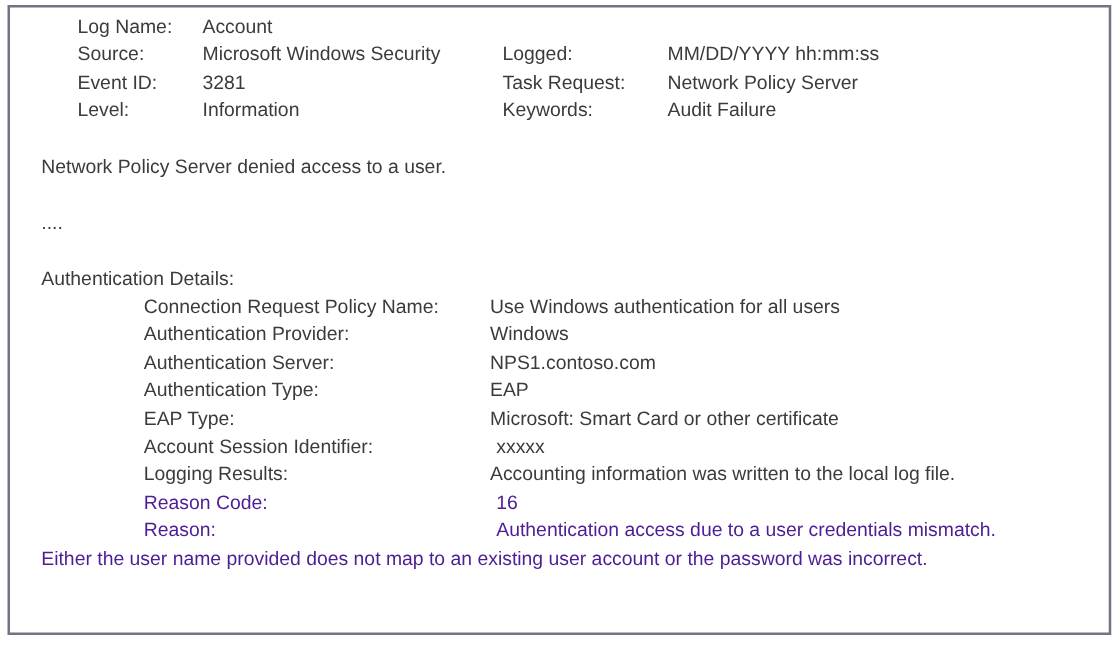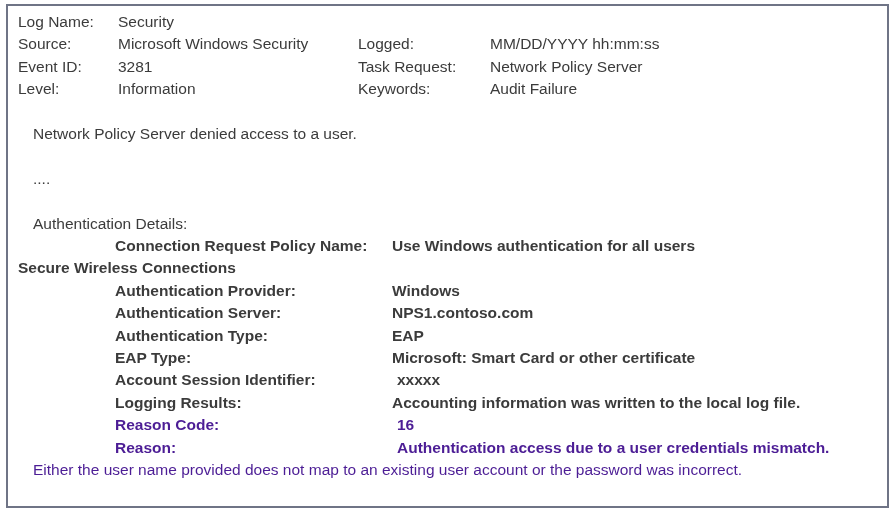--- a/index.html
+++ b/index.html
@@ -20,40 +20,40 @@
     padding: 5px 8px 0 10px;
     font-size: 15.5px;
     line-height: 22.4px;
   }
   .line { white-space: nowrap; margin-left: 15px; }
   .spacer { height: 22.4px; }
   .hdr-grid {
     display: grid;
     grid-template-columns: 100px 240px 132px auto;
   }
-  .hdr-grid > span { white-space: nowrap; }
-  .detail-row { display: flex; font-weight: bold; }
+  .hdr-grid > span { white-space: nowrap; margin-left: 44px; }
+  .detail-row { display: flex; }
   .detail-label {
     margin-left: 97px;
     width: 277px;
     flex: 0 0 277px;
     white-space: nowrap;
   }
   .detail-value { white-space: nowrap; }
   .red { color: #4c1d95; }
   .indent-sm { padding-left: 5px; }
 </style>
 </head>
 <body>
 
 <div class="frame">
 
   <div class="hdr-grid">
     <span>Log Name:</span>
-    <span>Security</span>
+    <span>Account</span>
     <span></span>
     <span></span>
 
     <span>Source:</span>
     <span>Microsoft Windows Security</span>
     <span>Logged:</span>
     <span>MM/DD/YYYY hh:mm:ss</span>
 
     <span>Event ID:</span>
     <span>3281</span>
@@ -71,21 +71,20 @@
   <div class="spacer"></div>
   <div class="line">....</div>
   <div class="spacer"></div>
   <div class="line">Authentication Details:</div>
 
   <div class="detail-row">
     <span class="detail-label">Connection Request Policy Name:</span>
     <span class="detail-value">Use Windows authentication for all users</span>
   </div>
   <div class="detail-row">
-    <span class="detail-value">Secure Wireless Connections</span>
   </div>
   <div class="detail-row">
     <span class="detail-label">Authentication Provider:</span>
     <span class="detail-value">Windows</span>
   </div>
   <div class="detail-row">
     <span class="detail-label">Authentication Server:</span>
     <span class="detail-value">NPS1.contoso.com</span>
   </div>
   <div class="detail-row">

